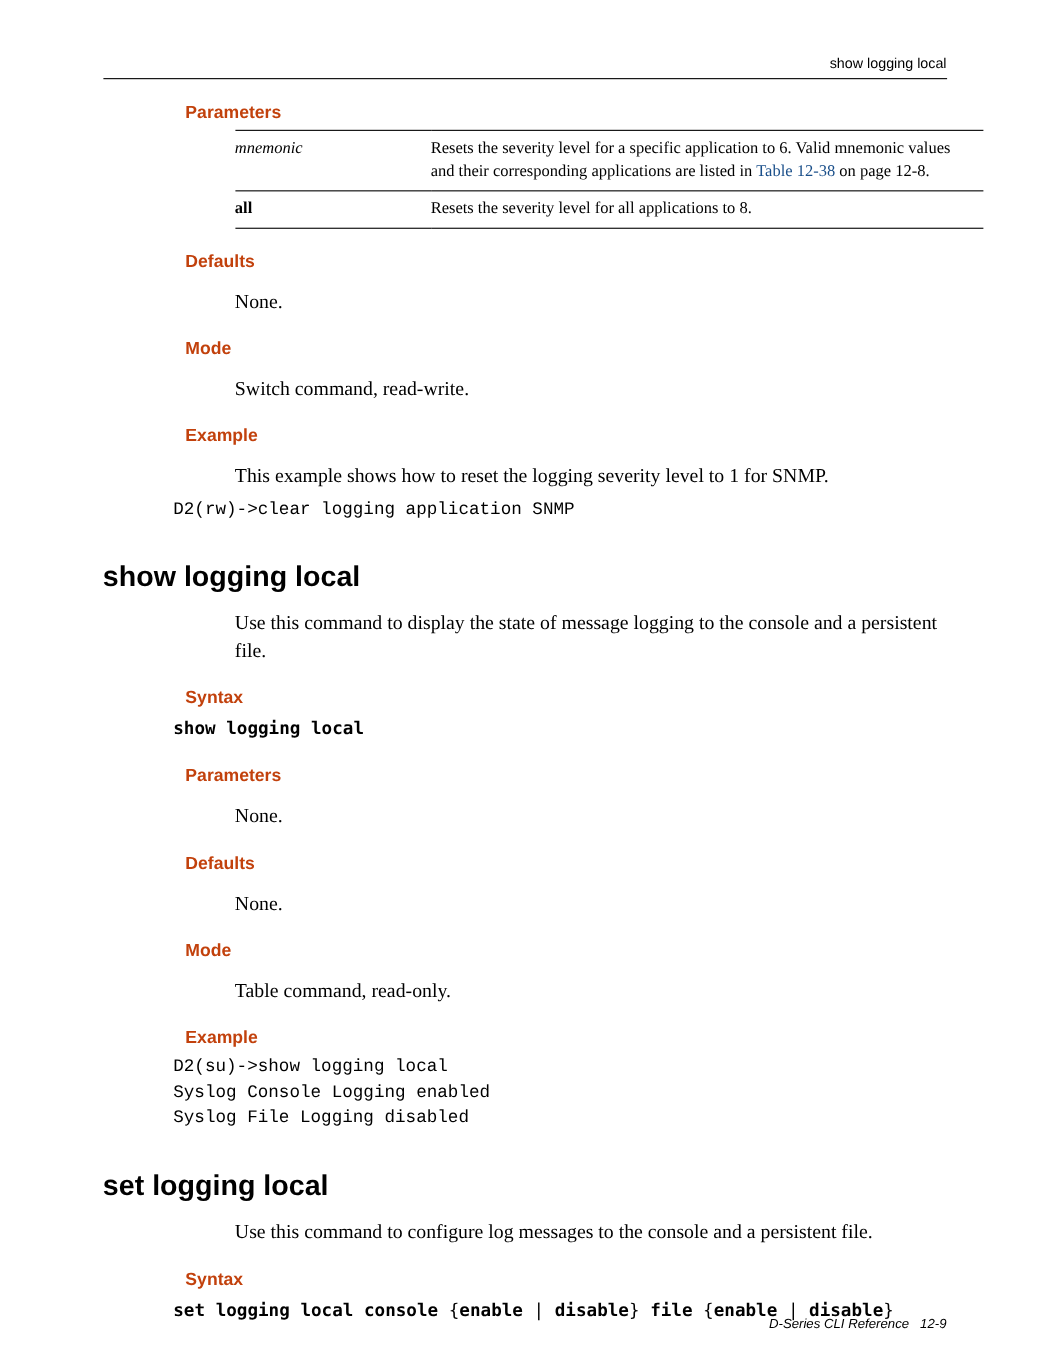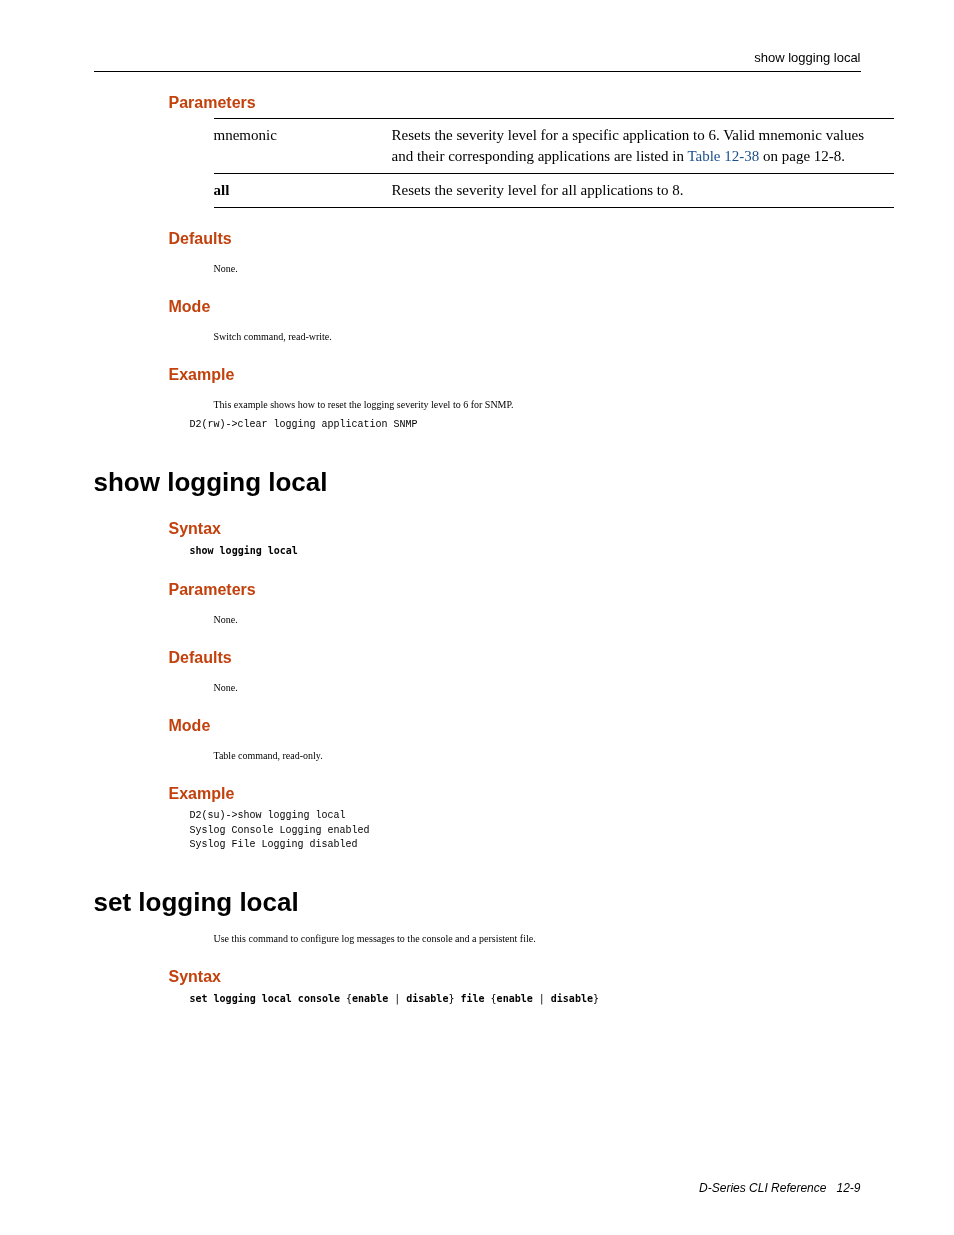--- a/index.html
+++ b/index.html
@@ -34,21 +34,21 @@
   }
   h2.cmd {
     font-family: Arial, Helvetica, sans-serif;
     font-weight: bold;
     color: #000;
     font-size: 26px;
     margin: 34px 0 6px 0;
   }
   .body-text {
     margin: 14px 0 6px 120px;
-    font-size: 10px;
+    font-size: 18px;
     line-height: 1.4;
     max-width: 680px;
   }
   .param-table {
     margin: 4px 0 4px 120px;
     width: 680px;
     border-collapse: collapse;
     font-size: 15px;
   }
   .param-table td {
@@ -57,36 +57,37 @@
     line-height: 1.4;
   }
   .param-table tr.top td {
     border-top: 1px solid #000;
     border-bottom: 1px solid #000;
   }
   .param-table tr.bottom td {
     border-bottom: 1px solid #000;
   }
   .param-name-italic {
+    font-style: italic;
     width: 170px;
   }
   .param-name-bold {
     font-weight: bold;
     width: 170px;
     margin-left: 41px;
   }
   a.xref {
     color: #1a4f8a;
     text-decoration: none;
   }
   pre.code, code.code {
     font-family: "Courier New", Courier, monospace;
-    font-size: 10px;
+    font-size: 16px;
     white-space: pre;
-    margin: 6px 0 6px 96px;
+    margin: 6px 0 6px 64px;
     line-height: 1.45;
   }
   code.code-bold {
     font-weight: bold;
   }
   .footer {
     position: absolute;
     bottom: 40px;
     right: 80px;
     font-size: 12px;
@@ -118,24 +119,25 @@
   </tbody>
     </table>
 
   <h3 class="sub">Defaults</h3>
   <p class="body-text">None.</p>
 
   <h3 class="sub">Mode</h3>
   <p class="body-text">Switch command, read-write.</p>
 
   <h3 class="sub">Example</h3>
-  <p class="body-text">This example shows how to reset the logging severity level to 6 for SNMP.</p>
+  <p class="body-text">This example shows how to reset the logging severity level to 1 for SNMP.</p>
   <pre class="code">D2(rw)-&gt;clear logging application SNMP</pre>
 
   <h2 class="cmd">show logging local</h2>
+  <p class="body-text">Use this command to display the state of message logging to the console and a persistent file.</p>
 
   <h3 class="sub">Syntax</h3>
   <pre class="code"><code class="code-bold">show logging local</code></pre>
 
   <h3 class="sub">Parameters</h3>
   <p class="body-text">None.</p>
 
   <h3 class="sub">Defaults</h3>
   <p class="body-text">None.</p>
 

